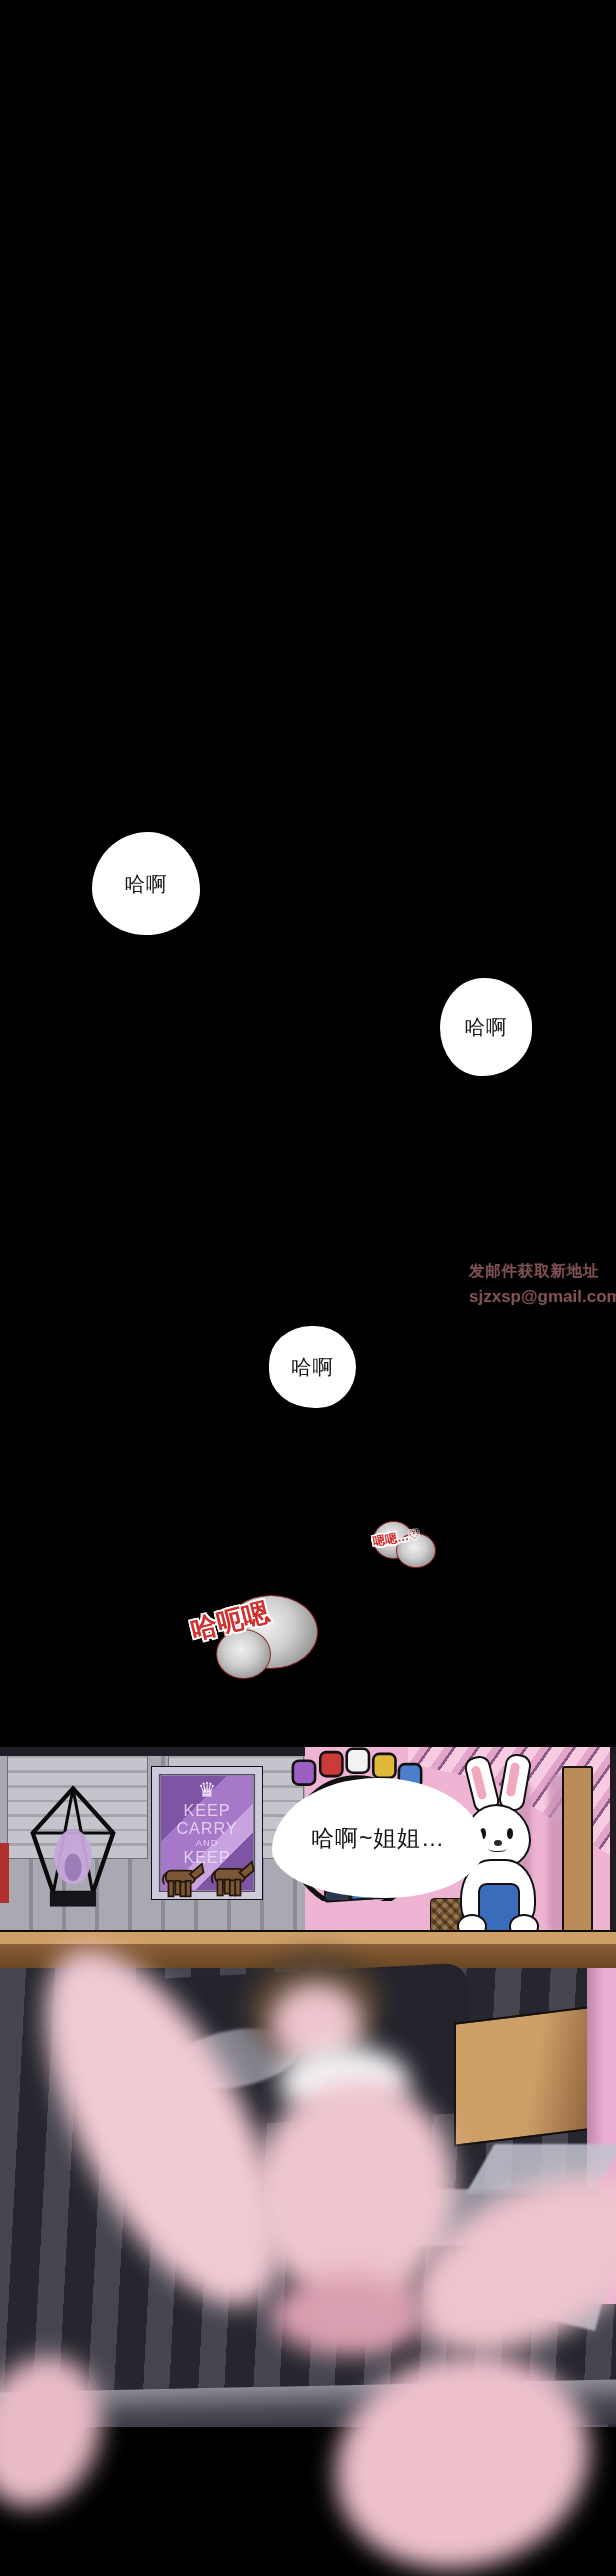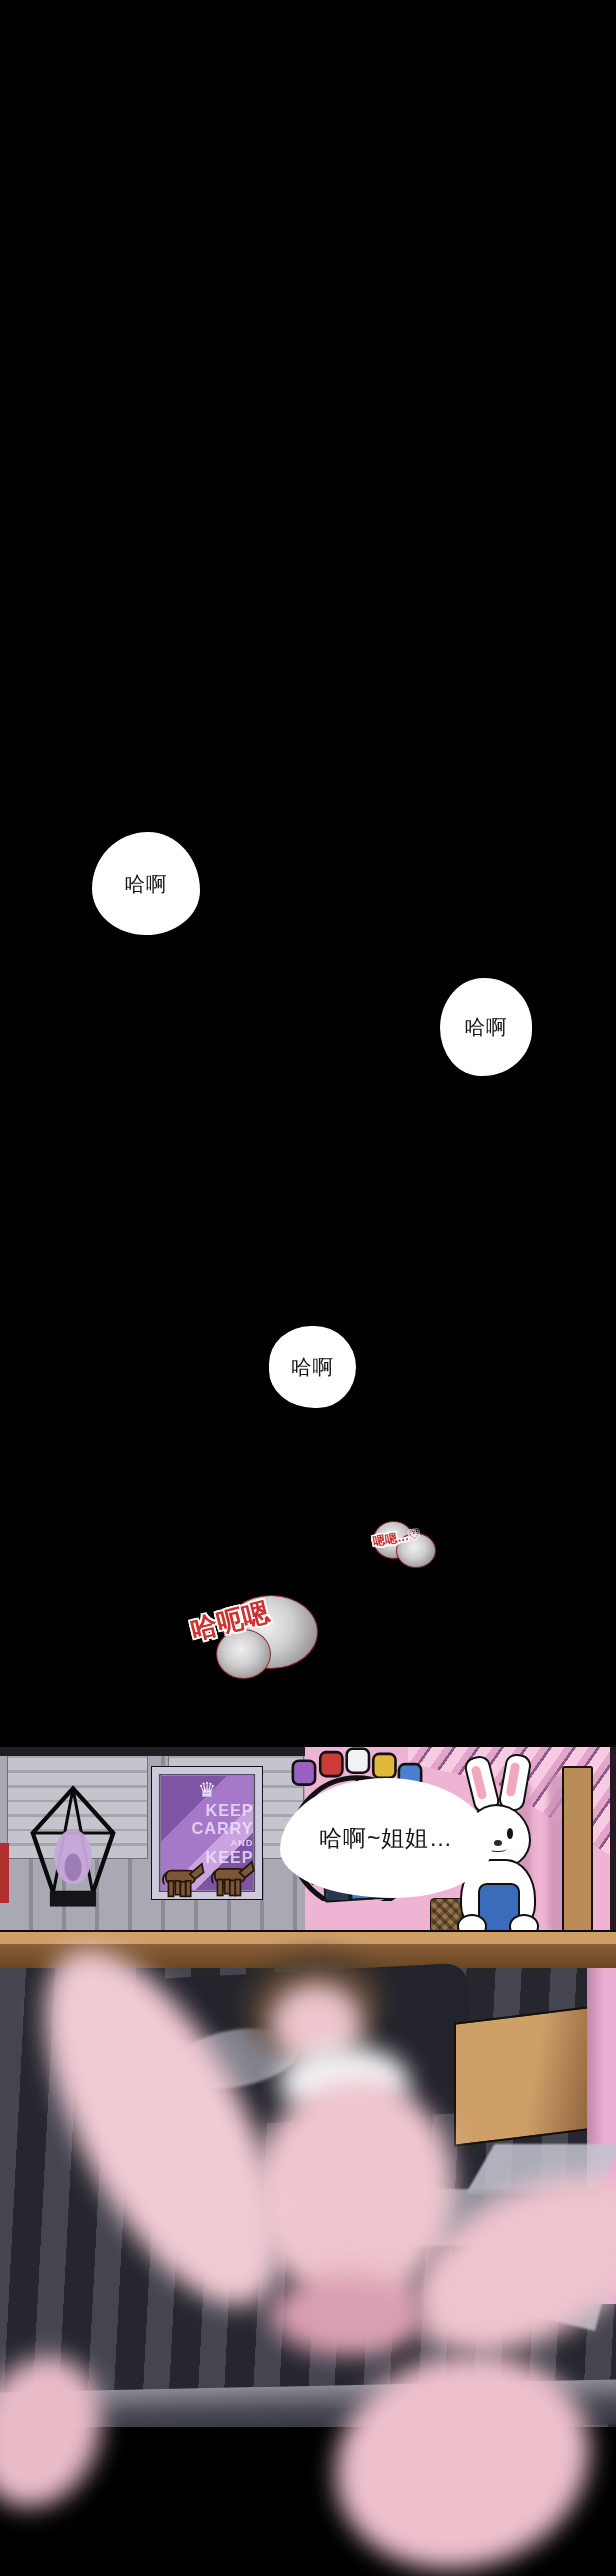--- a/index.html
+++ b/index.html
@@ -44,22 +44,22 @@
         border:2.6px solid #17120c;border-radius:2.6px;}
   .shelf-top{position:absolute;left:0;top:183px;width:617px;height:13.7px;background:#cf9f68;
         border-top:2.6px solid #0f0b07;}
   .shelf-front{position:absolute;left:0;top:197px;width:617px;height:26px;
         background:linear-gradient(#8a5f3a,#66441f);border-bottom:2.6px solid #000;}
   .poster{position:absolute;left:151px;top:19px;width:110px;height:132px;background:#cfc9dc;
         border:1.7px solid #111;box-shadow:inset 0 0 0 6.9px #cfc9dc, inset 0 0 0 8.6px #55505f;}
   .poster-in{position:absolute;inset:8.6px;overflow:hidden;color:#e7d5f3;text-align:center;
         background:linear-gradient(135deg,#7e54a4 0 32%,#a678c8 32% 58%,#c9a3e0 58% 72%,#7e54a4 72%);}
   .poster-in .crown{font-size:20.6px;line-height:22px;display:block;margin-top:3.4px;color:#f2e9fa;}
-  .poster-in .w{display:block;font-weight:bold;font-size:16.3px;line-height:18px;letter-spacing:0.9px;
-        color:rgba(240,228,250,.8);text-align:right;}
+  .poster-in .w{display:block;font-weight:normal;font-size:16.3px;line-height:18px;letter-spacing:0.9px;
+        color:rgba(240,228,250,.8);}
   .poster-in .small{font-size:9.4px;line-height:11px;}
   .horse{position:absolute;top:108px;}
   .bunny{position:absolute;left:457px;top:8.6px;width:81px;height:182px;}
   .ear{position:absolute;width:22px;height:53px;background:#fff;border:2.6px solid #111;border-radius:11px;}
   .ear i{position:absolute;left:4.3px;top:6.9px;width:8.6px;height:34px;background:#f2a8bc;border-radius:5.1px;display:block;}
   .bhead{position:absolute;left:6.9px;top:48px;width:63px;height:62px;background:#fff;border:2.6px solid #111;
         border-radius:48% 52% 50% 50%/55% 55% 45% 45%;}
   .beye{position:absolute;top:22px;width:6px;height:11px;background:#111;border-radius:50%;}
   .bnose{position:absolute;left:28px;top:34px;width:7.7px;height:6px;background:#2a2a2a;border-radius:50%;}
   .bmouth{position:absolute;left:22px;top:39px;width:19px;height:6.9px;border-bottom:1.7px solid #222;border-radius:50%;}
@@ -103,20 +103,24 @@
 <div class="page">
 
   <div class="bubble round1" style="left:92px;top:832px;width:108px;height:103px;">
     <span class="bubbletext">哈啊</span>
   </div>
 
   <div class="bubble round2" style="left:440px;top:978px;width:92px;height:98px;">
     <span class="bubbletext">哈啊</span>
   </div>
 
+  <div class="wm">
+    <div class="l1">发邮件获取新地址</div>
+    <div class="l2">sjzxsp@gmail.com</div>
+  </div>
 
   <div class="bubble round3" style="left:269px;top:1326px;width:87px;height:82px;">
     <span class="bubbletext">哈啊</span>
   </div>
 
   <div>
     <div class="puff" style="left:373px;top:1521px;width:39px;height:36px;"></div>
     <div class="puff" style="left:396px;top:1533px;width:38px;height:33px;"></div>
     <span class="sfxtext" style="left:373px;top:1530px;font-size:12px;transform:rotate(-9deg);">嗯嗯…♡</span>
   </div>
@@ -250,19 +254,19 @@
       <div class="blob" style="left:279px;top:110px;width:130px;height:74px;background:#f3f3f5;"></div>
       <div class="blob" style="left:255px;top:144px;width:199px;height:224px;background:#efc6cf;transform:rotate(8deg);"></div>
       <div class="blob" style="left:-34px;top:111px;width:394px;height:163px;background:#f1cad3;transform:rotate(62deg);"></div>
       <div class="blob" style="left:403px;top:257px;width:257px;height:146px;background:#efc4ce;transform:rotate(-28deg);"></div>
       <div class="blob" style="left:312px;top:315px;width:96px;height:86px;background:#eec2cb;"></div>
       <div class="blob" style="left:271px;top:341px;width:154px;height:79px;background:#d99fb0;"></div>
       <div class="blob" style="left:-20.6px;top:420px;width:120px;height:154px;background:#e9bcc8;transform:rotate(20deg);"></div>
       <div class="blob" style="left:334px;top:421px;width:257px;height:211px;background:#edc0cc;transform:rotate(-16deg);"></div>
     </div>
 
-    <div class="bubble big" style="left:280px;top:31px;width:212px;height:120px;z-index:10;">
+    <div class="bubble big" style="left:272px;top:31px;width:212px;height:120px;z-index:10;">
       <span style="font-size:23px;">哈啊~姐姐…</span>
     </div>
 
   </div>
 </div>
 
 
 </body></html>

